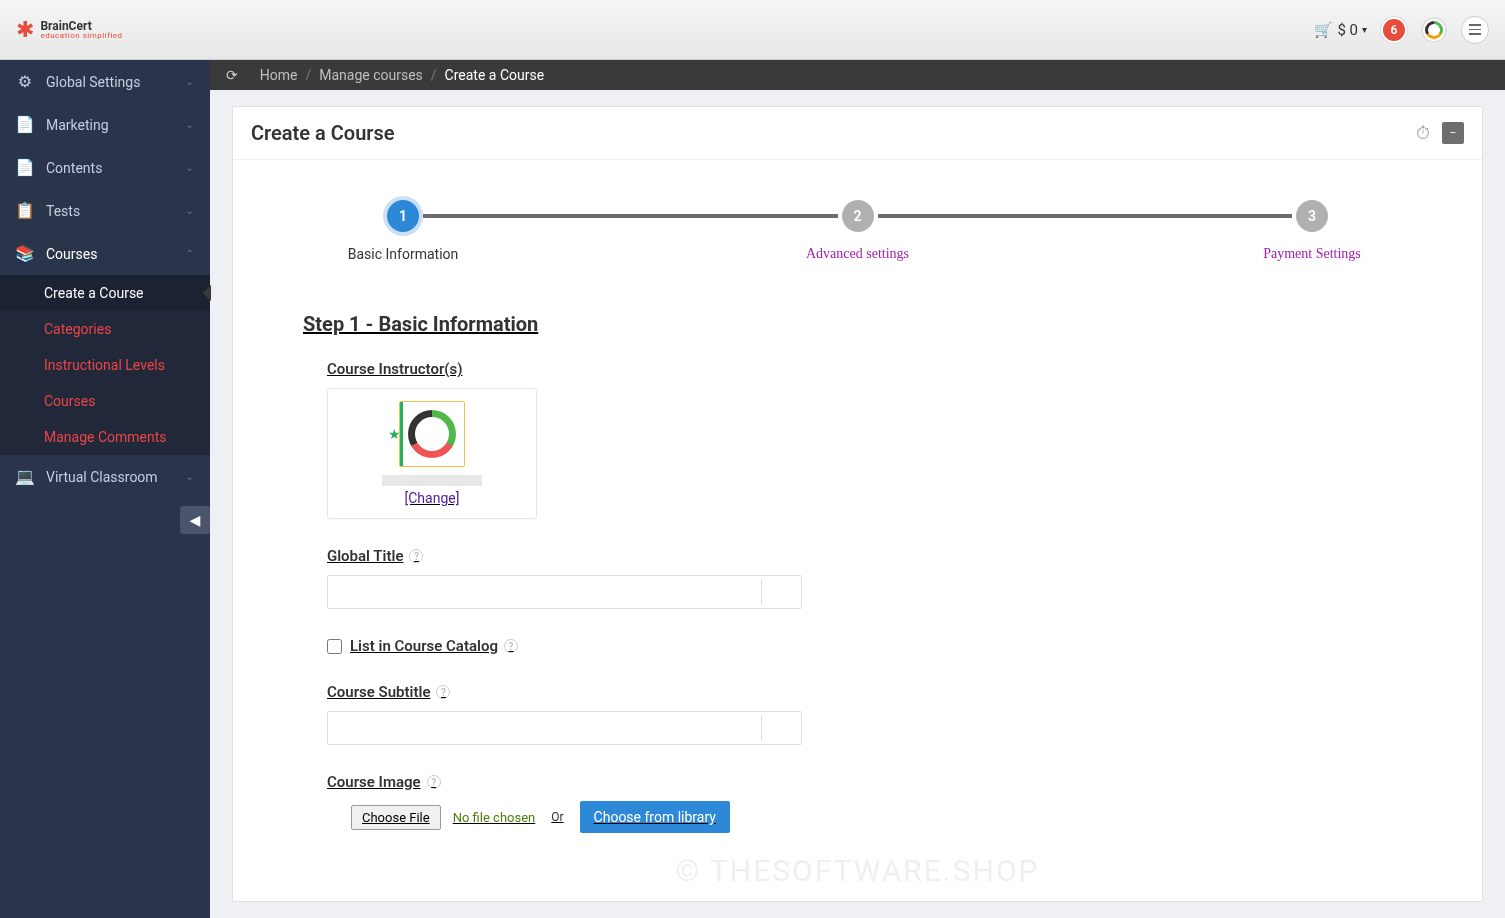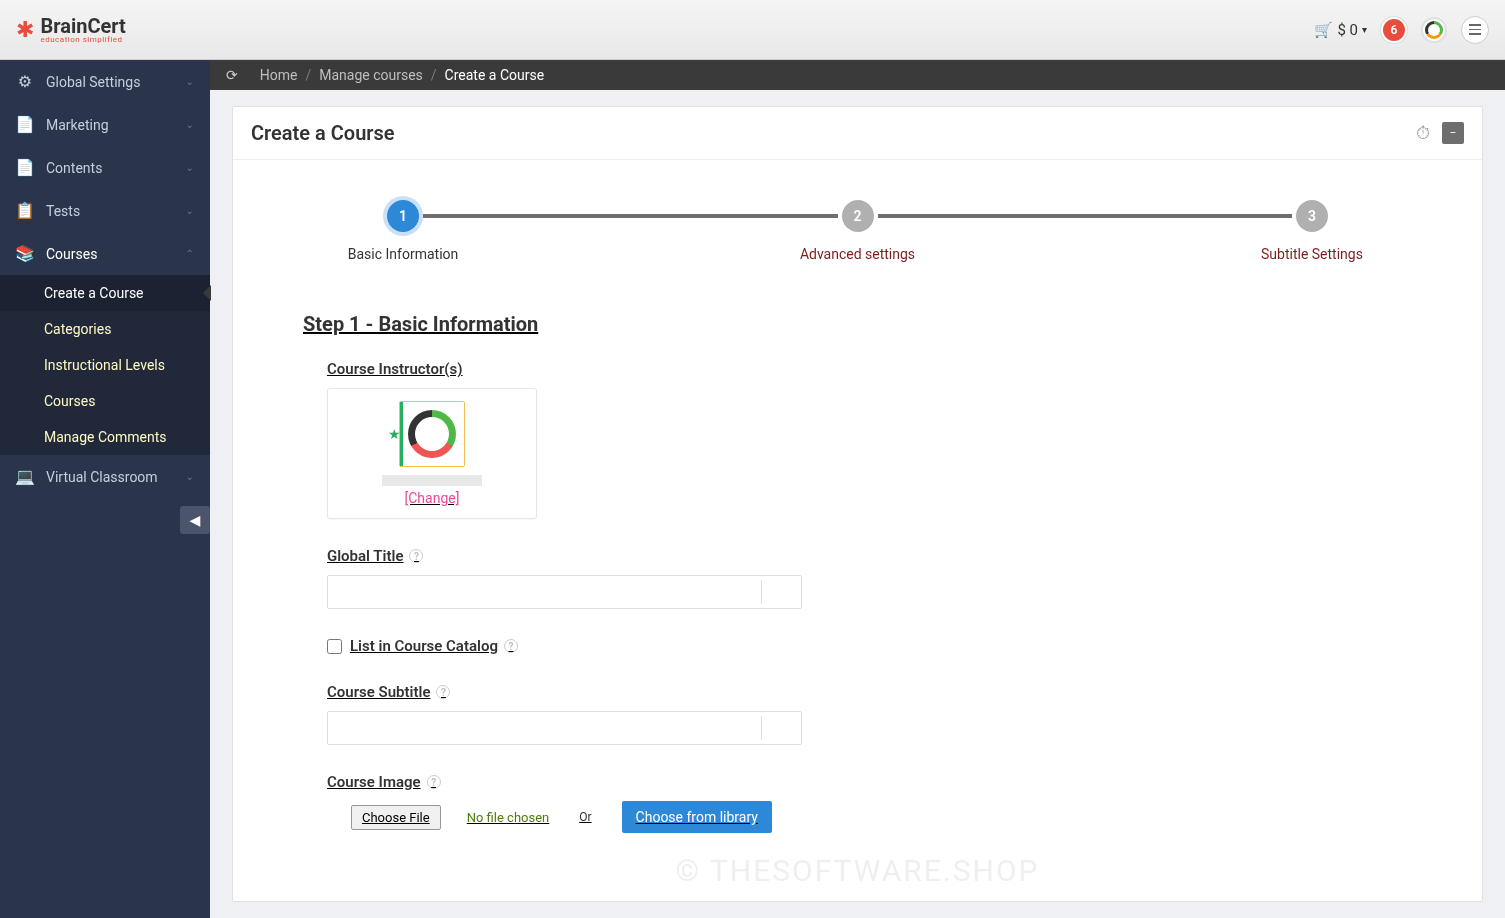--- a/index.html
+++ b/index.html
@@ -11,21 +11,21 @@
       background: linear-gradient(#f5f5f5, #e8e8e8);
       border-bottom: 1px solid #ccc;
       display: flex;
       align-items: center;
       justify-content: space-between;
       padding: 0 16px;
     }
     .logo { display: flex; align-items: center; gap: 6px; }
     .logo-icon { color: #e74c3c; font-size: 22px; }
     .logo-text { display: flex; flex-direction: column; line-height: 1; }
-    .logo-brand { font-size: 20px; font-weight: 700; color: #333; }
+    .logo-brand { font-size: 12px; font-weight: 700; color: #333; }
     .logo-tag { font-size: 8px; color: #e74c3c; letter-spacing: 0.5px; }
     .topbar-right { display: flex; align-items: center; gap: 14px; }
     .cart { display: flex; align-items: center; gap: 4px; color: #333; font-size: 15px; cursor: pointer; }
     .badge-circle {
       width: 26px; height: 26px; border-radius: 50%;
       border: 2px solid #e0e0e0; background: #fff;
       display: flex; align-items: center; justify-content: center;
       font-size: 12px; font-weight: 600; cursor: pointer;
     }
     .badge-red { background: #e74c3c; color: #fff; border-color: #fff; box-shadow: 0 0 0 1px #ddd; }
@@ -64,21 +64,21 @@
       display: flex; align-items: center; gap: 12px;
       padding: 12px 16px; font-size: 14px; cursor: pointer;
       color: #c6cde0;
       position: relative;
     }
     .side-item .chevron { margin-left: auto; font-size: 10px; color: #6b7691; }
     .sub-items { background: #20283a; display: none; }
     .side-item.expanded + .sub-items { display: block; }
     .sub-item {
       padding: 10px 16px 10px 44px; font-size: 14px; cursor: pointer;
-      color: #fef9c3;
+      color: #ef4444;
     }
     .sub-item.active { color: #fff; background: #1b2232; }
     .sub-item.active::after {
       content: ""; position: absolute; right: -1px; top: 50%; transform: translateY(-50%);
       width: 0; height: 0; border-top: 8px solid transparent; border-bottom: 8px solid transparent;
       border-right: 8px solid #3a3a3a;
     }
     .sub-item { position: relative; }
     .side-icon { width: 18px; display: inline-flex; align-items: center; justify-content: center; font-size: 16px; }
     .collapse-btn {
@@ -123,21 +123,21 @@
     .stepper { display: flex; align-items: center; justify-content: center; padding: 40px 100px 30px; }
     .step { display: flex; flex-direction: column; align-items: center; gap: 14px; width: 140px; }
     .step-circle {
       width: 32px; height: 32px; border-radius: 50%;
       display: flex; align-items: center; justify-content: center;
       color: #fff; font-weight: 600; font-size: 14px;
     }
     .step-circle.active { background: #2d88d8; box-shadow: 0 0 0 4px rgba(45,136,216,0.25); }
     .step-circle.inactive { background: #b0b0b0; }
     .step-label { font-size: 14px; color: #333; }
-    .step-label.muted { color: #7f1d1d; }
+    .step-label.muted { color: #a21caf; font-family: Liberation Serif, serif; }
     .step-line { flex: 1; height: 4px; background: #6e6e6e; margin: 0 -50px 30px; }
 
     
     .form-body { padding: 20px 70px 40px; text-decoration: underline; }
     .step-heading { font-size: 20px; font-weight: 700; color: #333; margin-bottom: 24px; }
     .field-group { margin-left: 24px; margin-bottom: 28px; }
     .field-label { font-size: 15px; font-weight: 600; color: #333; margin-bottom: 10px; display: flex; align-items: center; gap: 6px; }
     .help-icon {
       width: 14px; height: 14px; border: 1px solid #ccc; border-radius: 50%;
       display: inline-flex; align-items: center; justify-content: center;
@@ -164,34 +164,34 @@
     }
     .instr-avatar {
       width: 48px; height: 48px; border-radius: 50%;
       background: conic-gradient(#50b848 0 120deg, #e55 120deg 240deg, #333 240deg 360deg);
       display: flex; align-items: center; justify-content: center;
     }
     .instr-avatar::after { content: ""; width: 34px; height: 34px; border-radius: 50%; background: #fff; }
     .instr-name {
       background: #e8e8e8; height: 11px; width: 100px; margin: 0 auto 4px;
     }
-    .change-link { color: #ec4899; font-size: 14px; cursor: pointer; }
+    .change-link { color: #4c1d95; font-size: 14px; cursor: pointer; }
 
     .text-input {
       width: 475px; height: 34px; border: 1px solid #ddd; border-radius: 2px;
       padding: 4px 8px; font-size: 14px;
       display: flex;
     }
     .text-input input { flex: 1; border: none; outline: none; font-size: 14px; }
     .dropdown-addon { width: 32px; border-left: 1px solid #ddd; display: flex; align-items: center; justify-content: center; color: #aaa; cursor: pointer; }
 
     .checkbox-row { display: flex; align-items: center; gap: 8px; }
     .checkbox-row input[type="checkbox"] { width: 15px; height: 15px; cursor: pointer; }
 
-    .file-row { display: flex; align-items: center; gap: 26px; }
+    .file-row { display: flex; align-items: center; gap: 12px; }
     .choose-file-btn {
       border: 1px solid #999; background: #f0f0f0; padding: 4px 10px;
       font-size: 13px; cursor: pointer; border-radius: 2px;
     }
     .no-file { font-size: 13px; color: #4d7c0f; }
     .or-text { font-size: 12px; color: #333; margin: 0 4px; }
     .lib-btn {
       background: #2d88d8; color: #fff; border: none; padding: 8px 14px;
       font-size: 14px; cursor: pointer; border-radius: 2px;
     }
@@ -301,21 +301,21 @@
             <div class="step-label">Basic Information</div>
           </div>
           <div class="step-line"></div>
           <div class="step">
             <div class="step-circle inactive">2</div>
             <div class="step-label muted">Advanced settings</div>
           </div>
           <div class="step-line"></div>
           <div class="step">
             <div class="step-circle inactive">3</div>
-            <div class="step-label muted">Subtitle Settings</div>
+            <div class="step-label muted">Payment Settings</div>
           </div>
         </div>
 
         <div class="form-body">
           <div class="step-heading">Step 1 - Basic Information</div>
 
           <div class="field-group">
             <div class="field-label">Course Instructor(s)</div>
             <div class="instructor-card">
               <div class="instructor-avatar-box">

